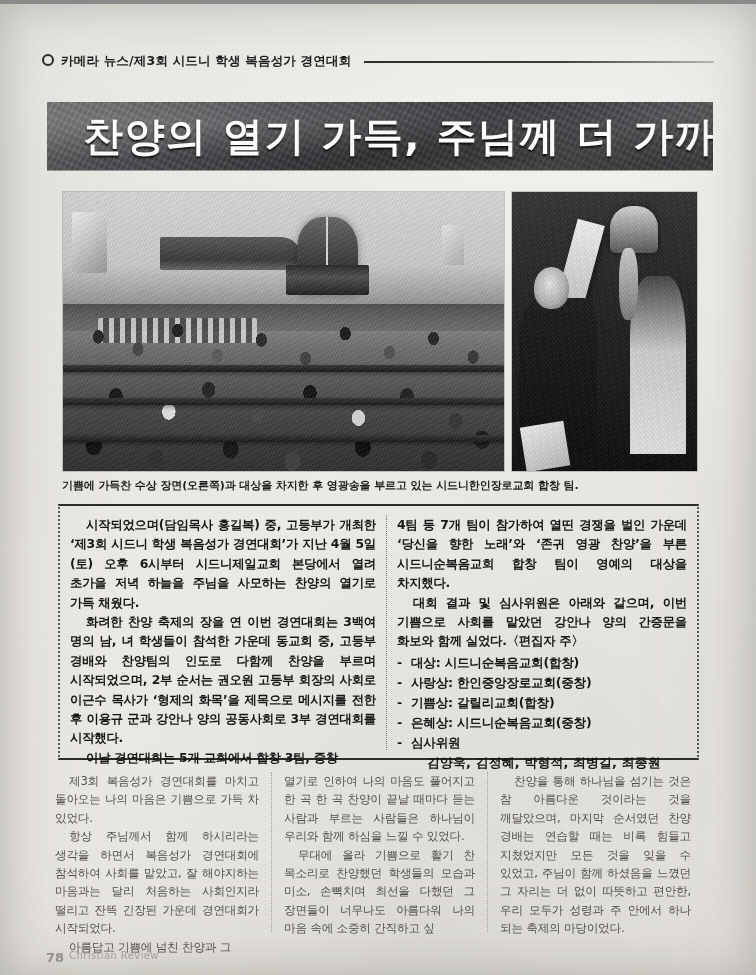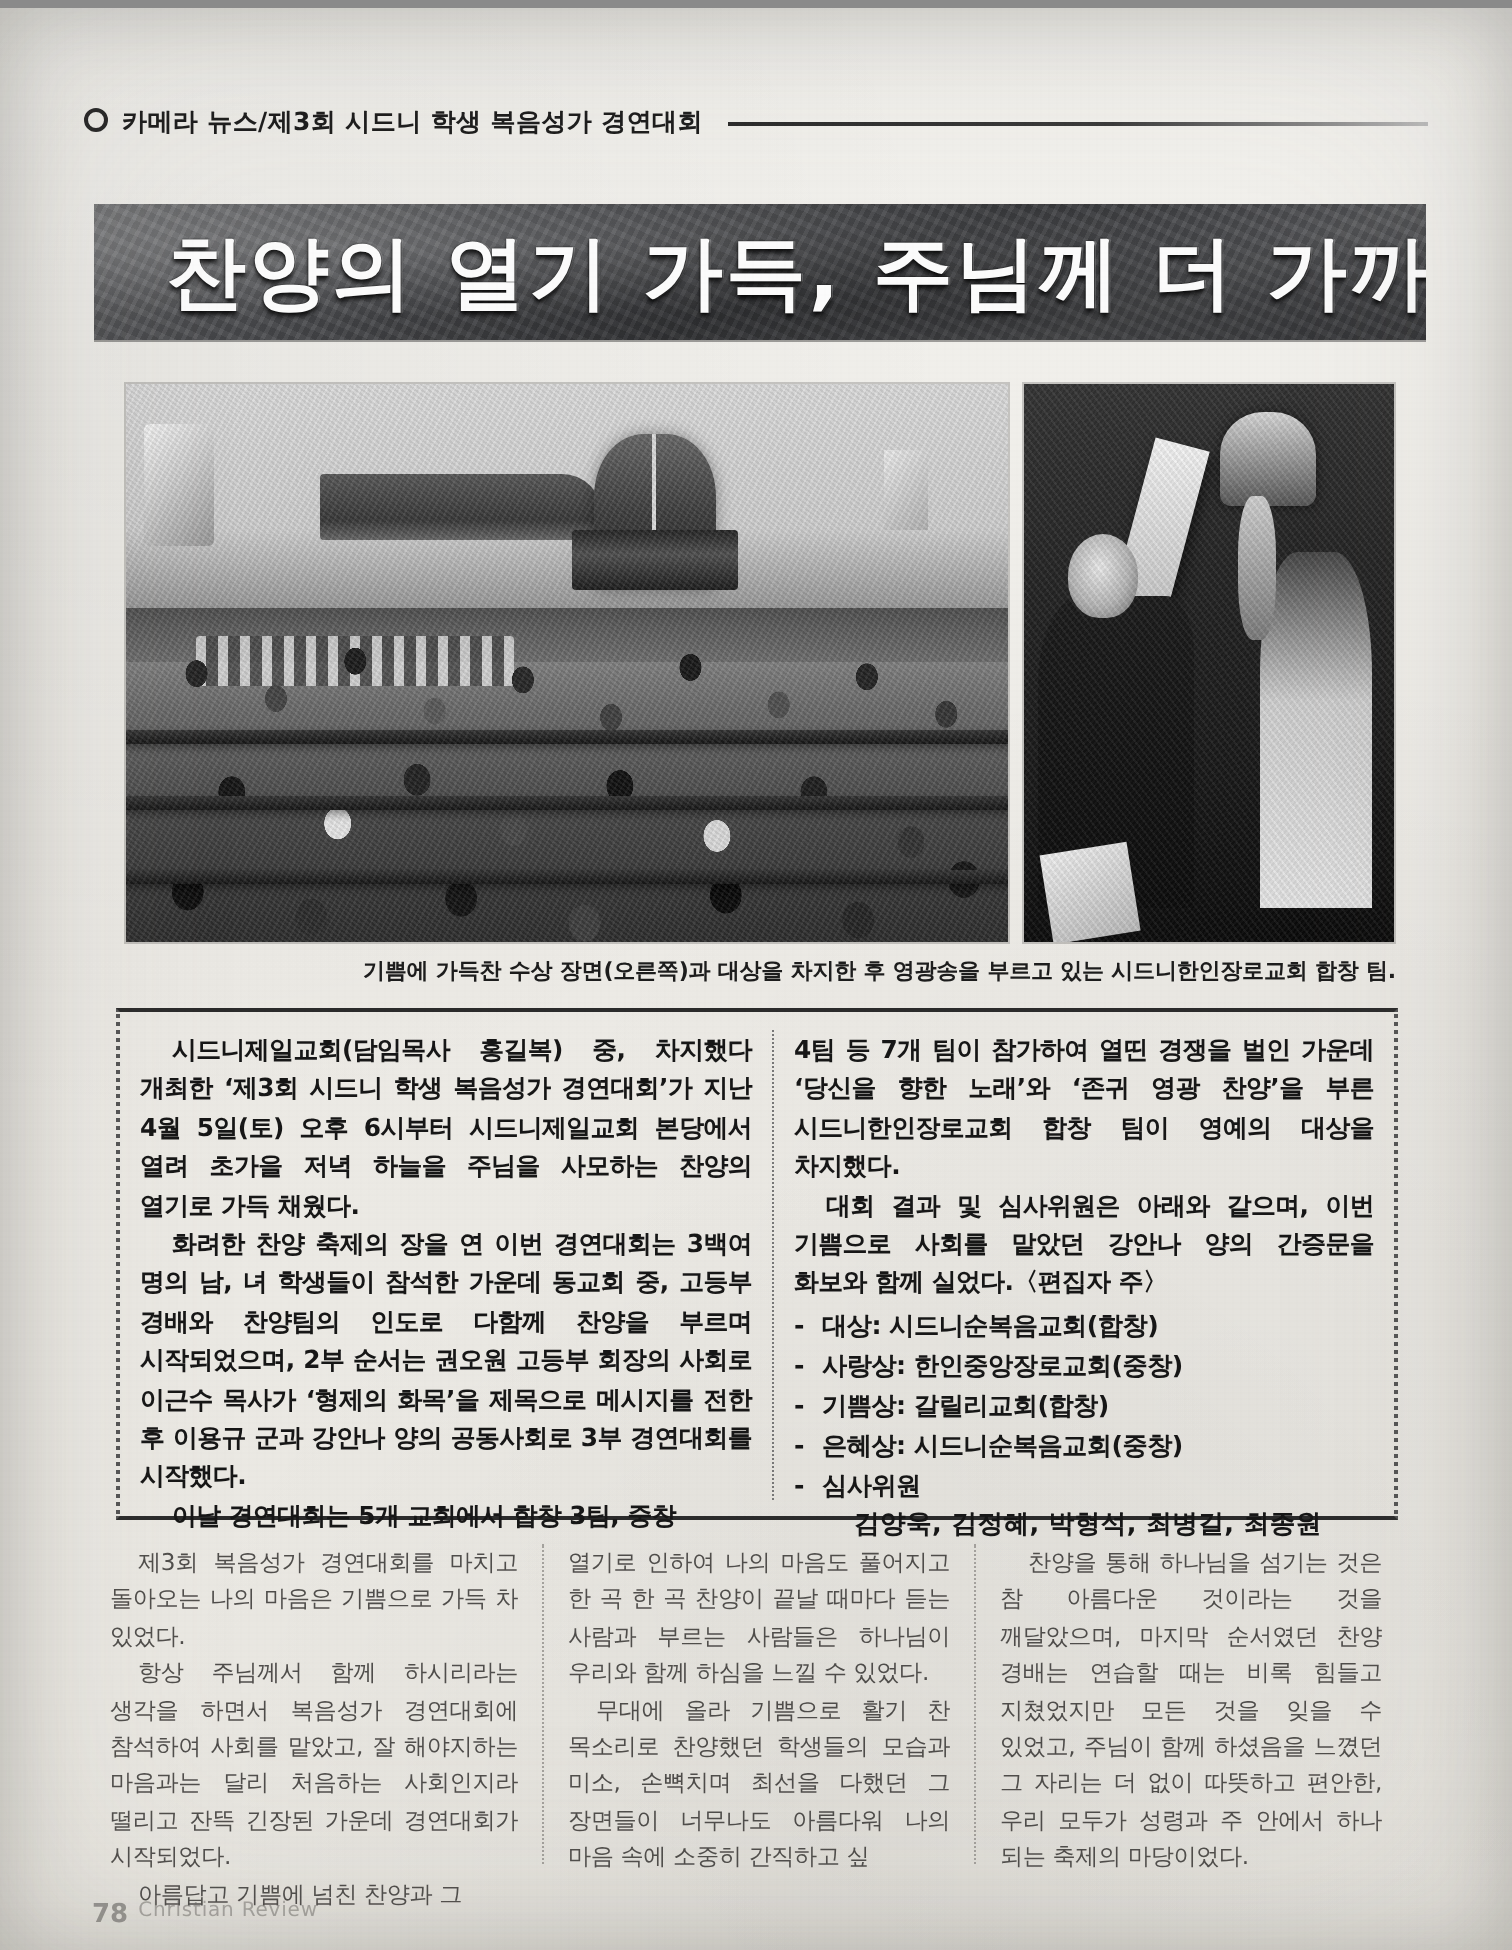--- a/index.html
+++ b/index.html
@@ -316,21 +316,21 @@
     background: linear-gradient(160deg, #eceae5 0%, #bab8b3 100%);
     transform: rotate(-9deg);
   }
 
   
   .caption {
     position: absolute;
     left: 62px;
     top: 474px;
     width: 636px;
-    text-align: right;
+    text-align: left;
     font-size: 11px;
     font-weight: 700;
     color: #1d1d1d;
     letter-spacing: -.1px;
     white-space: nowrap;
   }
 
   
   .article-box {
     position: absolute;
@@ -496,27 +496,27 @@
       <div class="ph2-noise"></div>
     </div>
 
   </div>
 
   <div class="caption">기쁨에 가득찬 수상 장면(오른쪽)과 대상을 차지한 후 영광송을 부르고 있는 시드니한인장로교회 합창 팀.</div>
 
   <div class="article-box">
 
     <div class="art-col art-col-left">
-      <p class="art-p">시드니제일교회(담임목사 홍길복) 중, 차지했다 개최한 ‘제3회 시드니 학생 복음성가 경연대회’가 지난 4월 5일(토) 오후 6시부터 시드니제일교회 본당에서 열려 초가을 저녁 하늘을 주님을 사모하는 찬양의 열기로 가득 채웠다.</p>
+      <p class="art-p">시작되었으며(담임목사 홍길복) 중, 고등부가 개최한 ‘제3회 시드니 학생 복음성가 경연대회’가 지난 4월 5일(토) 오후 6시부터 시드니제일교회 본당에서 열려 초가을 저녁 하늘을 주님을 사모하는 찬양의 열기로 가득 채웠다.</p>
       <p class="art-p">화려한 찬양 축제의 장을 연 이번 경연대회는 3백여 명의 남, 녀 학생들이 참석한 가운데 동교회 중, 고등부 경배와 찬양팀의 인도로 다함께 찬양을 부르며 시작되었으며, 2부 순서는 권오원 고등부 회장의 사회로 이근수 목사가 ‘형제의 화목’을 제목으로 메시지를 전한 후 이용규 군과 강안나 양의 공동사회로 3부 경연대회를 시작했다.</p>
       <p class="art-p">이날 경연대회는 5개 교회에서 합창 3팀, 중창</p>
     </div>
 
     <div class="art-col art-col-right">
-      <p class="art-p noindent">4팀 등 7개 팀이 참가하여 열띤 경쟁을 벌인 가운데 ‘당신을 향한 노래’와 ‘존귀 영광 찬양’을 부른 시드니한인장로교회 합창 팀이 영예의 대상을 차지했다.</p>
+      <p class="art-p noindent">4팀 등 7개 팀이 참가하여 열띤 경쟁을 벌인 가운데 ‘당신을 향한 노래’와 ‘존귀 영광 찬양’을 부른 시드니순복음교회 합창 팀이 영예의 대상을 차지했다.</p>
       <p class="art-p">대회 결과 및 심사위원은 아래와 같으며, 이번 기쁨으로 사회를 맡았던 강안나 양의 간증문을 화보와 함께 실었다.〈편집자 주〉</p>
 
       <ul class="awards">
         <li>
           <span class="dash">-</span><span>대상:</span>&nbsp;<span>시드니순복음교회(합창)</span>
         </li>
         <li>
           <span class="dash">-</span><span>사랑상:</span>&nbsp;<span>한인중앙장로교회(중창)</span>
         </li>
         <li>

